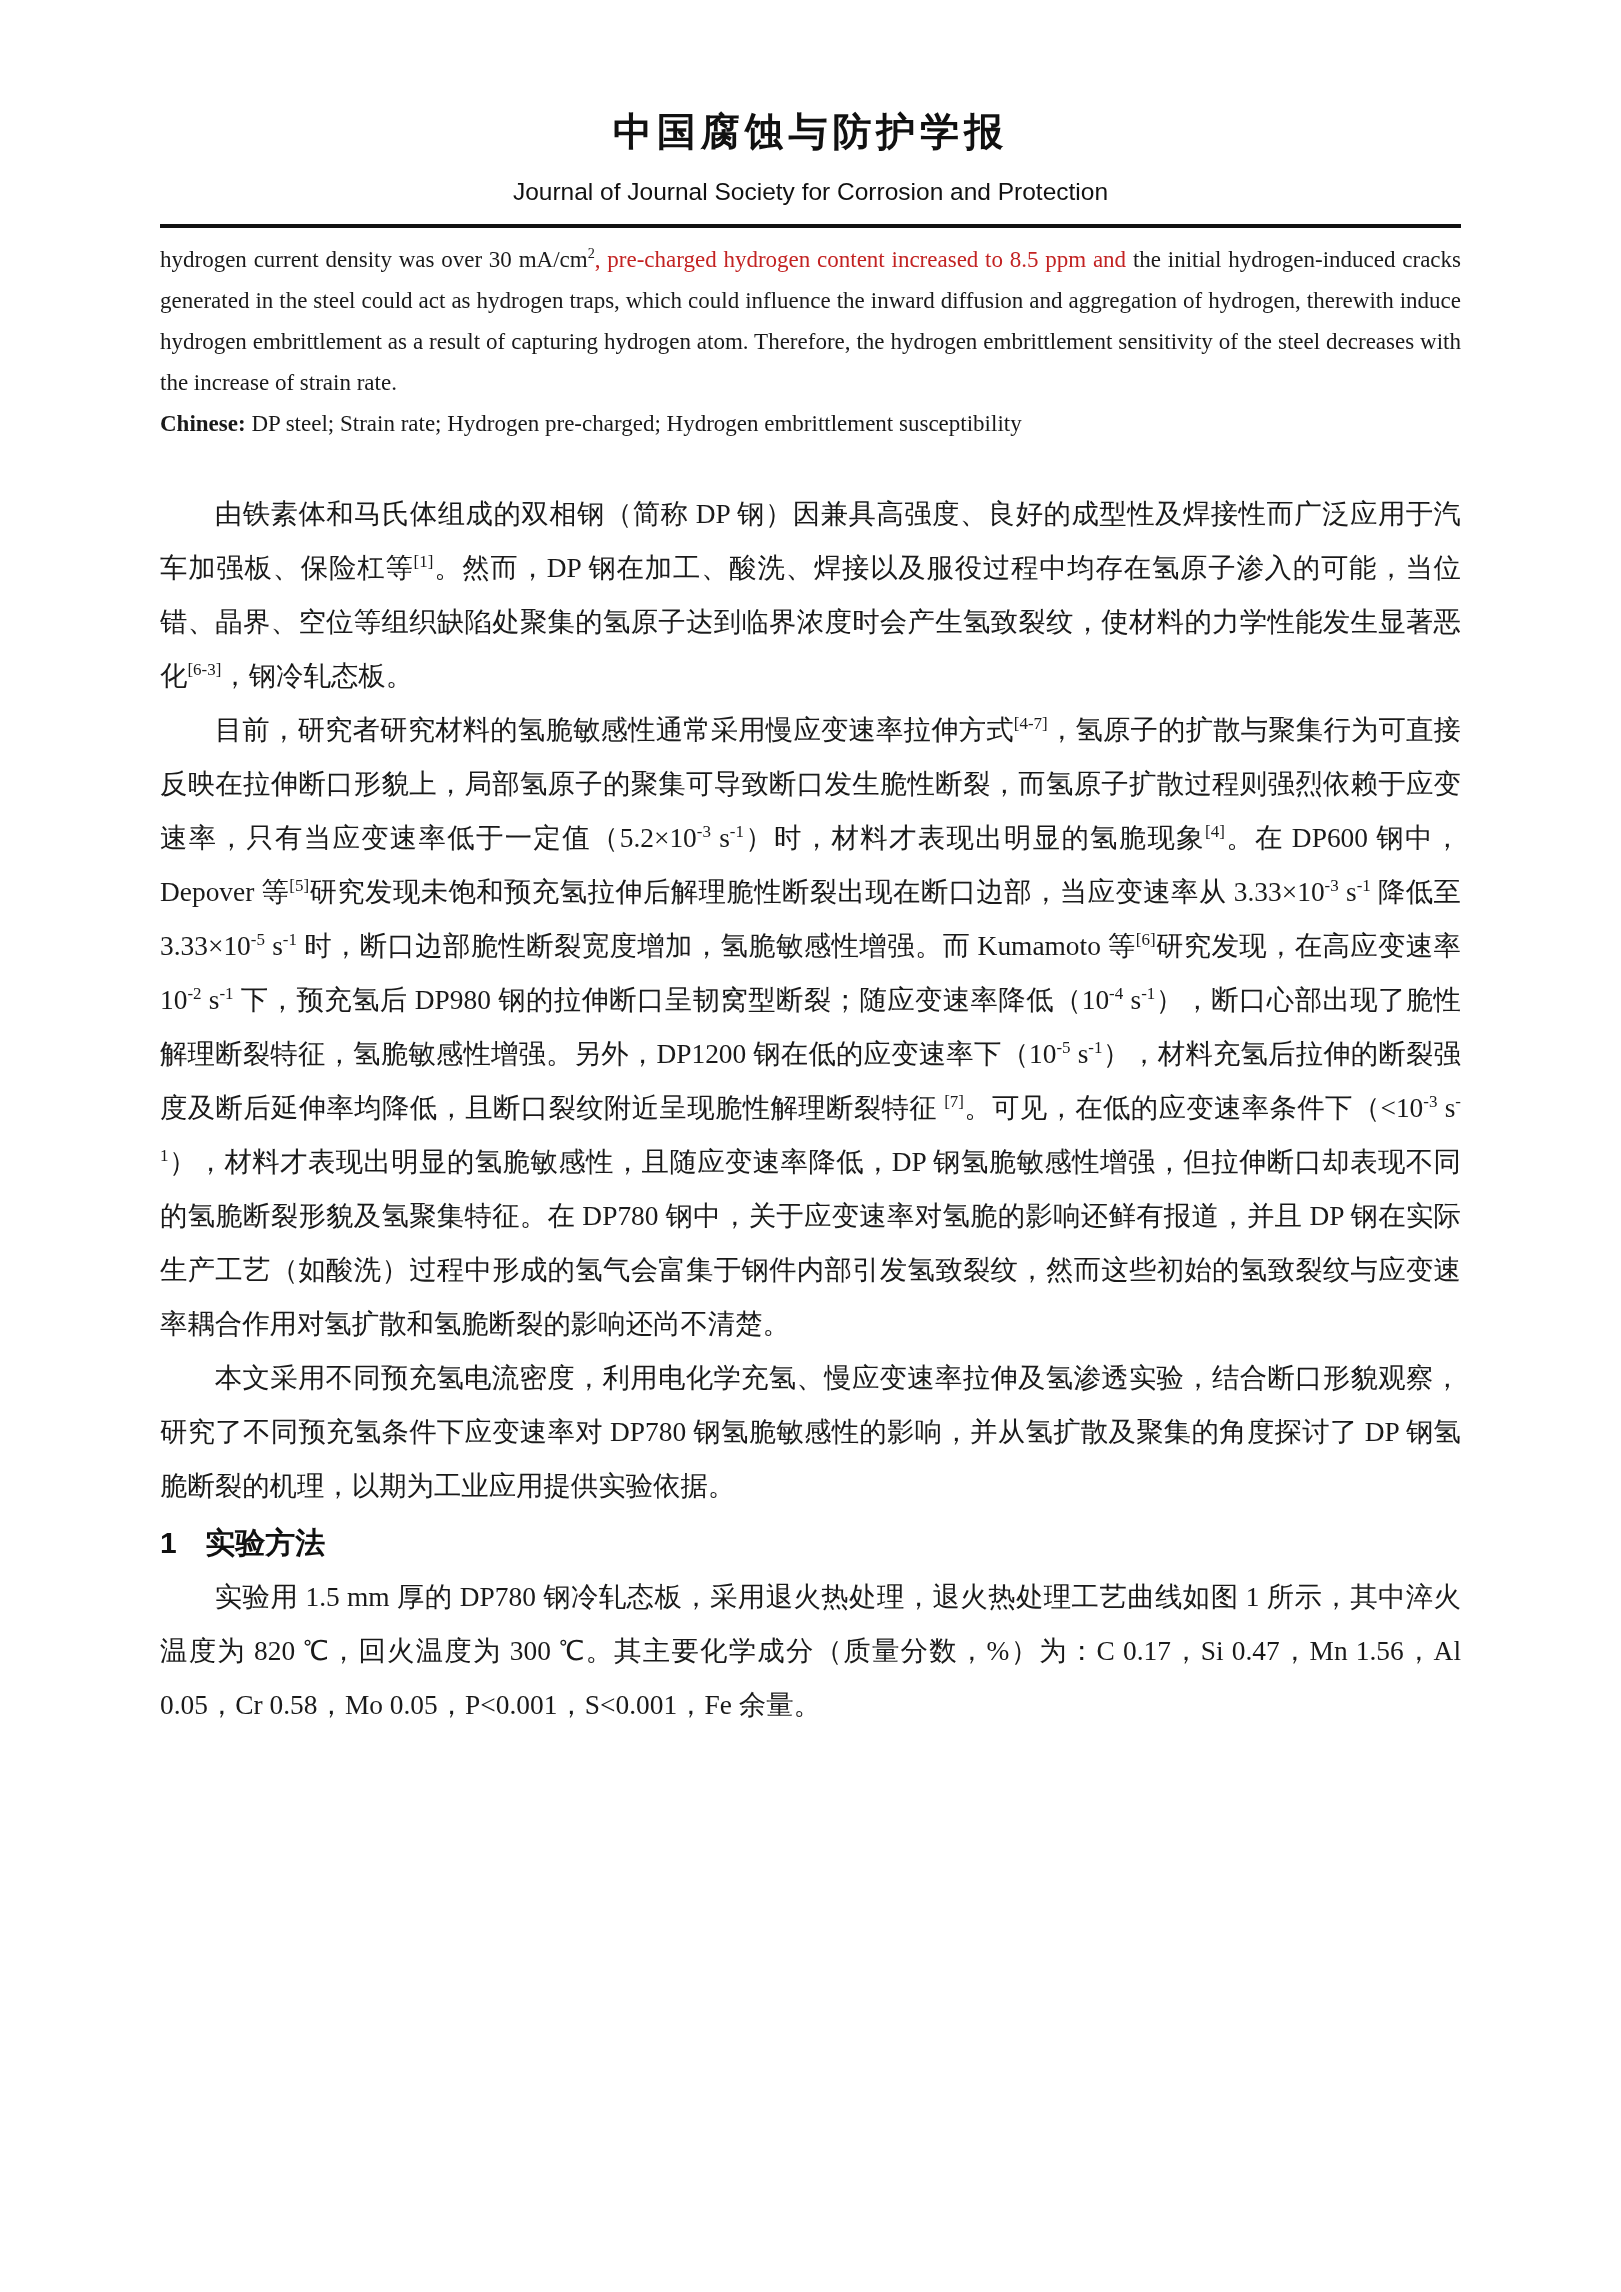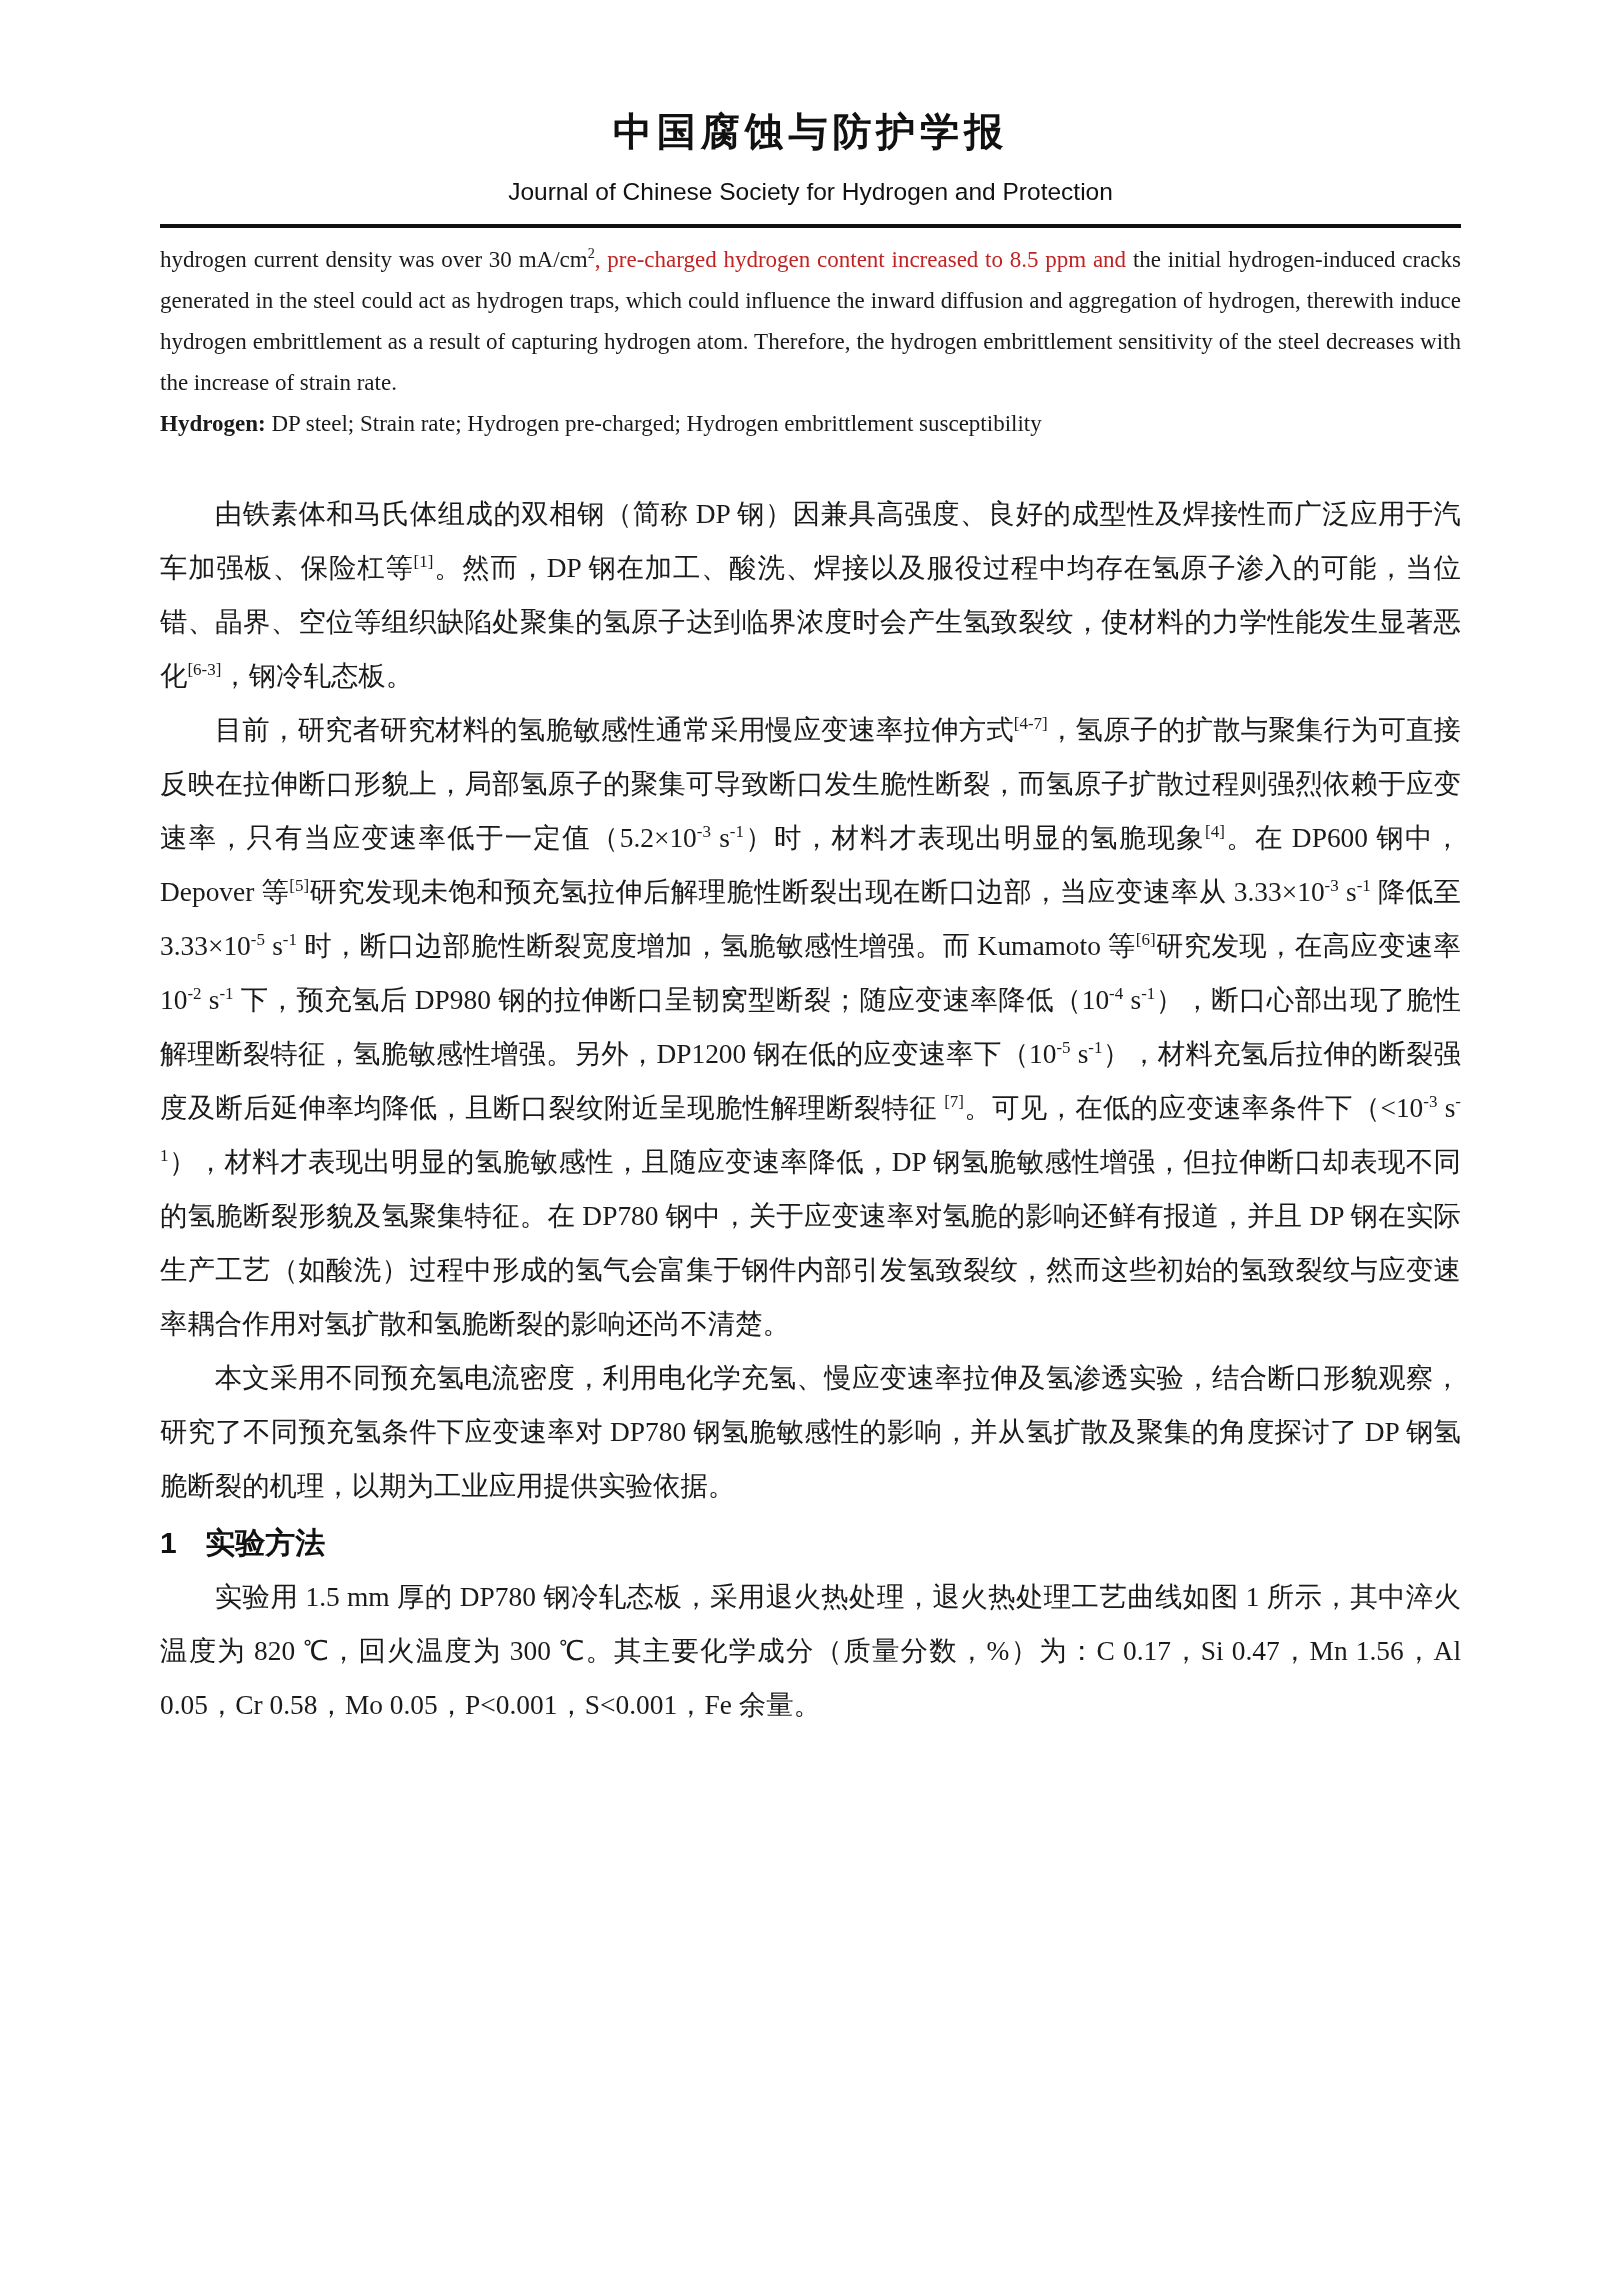--- a/index.html
+++ b/index.html
@@ -65,26 +65,26 @@
   sup { font-size: 0.62em; line-height: 0; }
   .red { color: var(--accent-red, #c32222); }
   .bold { font-weight: bold; }
 </style>
 </head>
 <body>
 
 <div class="page">
   <header class="masthead">
     <h1 class="title-zh">中国腐蚀与防护学报</h1>
-    <div class="title-en">Journal of Chinese Society for Hydrogen and Protection</div>
+    <div class="title-en">Journal of Journal Society for Corrosion and Protection</div>
     <div class="rule"></div>
   </header>
   <main class="content">
       <p class="en"><span>hydrogen current density was over 30 mA/cm</span><sup>2</sup><span class="red">, pre-charged hydrogen content increased to 8.5 ppm and</span><span> the initial hydrogen-induced cracks generated in the steel could act as hydrogen traps, which could influence the inward diffusion and aggregation of hydrogen, therewith induce hydrogen embrittlement as a result of capturing hydrogen atom. Therefore, the hydrogen embrittlement sensitivity of the steel decreases with the increase of strain rate.</span></p>
-      <p class="en keywords"><span class="bold">Hydrogen:</span><span> DP steel; Strain rate; Hydrogen pre-charged; Hydrogen embrittlement susceptibility</span></p>
+      <p class="en keywords"><span class="bold">Chinese:</span><span> DP steel; Strain rate; Hydrogen pre-charged; Hydrogen embrittlement susceptibility</span></p>
       <p class="zh"><span>由铁素体和马氏体组成的双相钢（简称 DP 钢）因兼具高强度、良好的成型性及焊接性而广泛应用于汽车加强板、保险杠等</span><sup>[1]</sup><span>。然而，DP 钢在加工、酸洗、焊接以及服役过程中均存在氢原子渗入的可能，当位错、晶界、空位等组织缺陷处聚集的氢原子达到临界浓度时会产生氢致裂纹，使材料的力学性能发生显著恶化</span><sup>[6-3]</sup><span>，钢冷轧态板。</span></p>
       <p class="zh"><span>目前，研究者研究材料的氢脆敏感性通常采用慢应变速率拉伸方式</span><sup>[4-7]</sup><span>，氢原子的扩散与聚集行为可直接反映在拉伸断口形貌上，局部氢原子的聚集可导致断口发生脆性断裂，而氢原子扩散过程则强烈依赖于应变速率，只有当应变速率低于一定值（5.2×10</span><sup>-3</sup><span> s</span><sup>-1</sup><span>）时，材料才表现出明显的氢脆现象</span><sup>[4]</sup><span>。在 DP600 钢中，Depover 等</span><sup>[5]</sup><span>研究发现未饱和预充氢拉伸后解理脆性断裂出现在断口边部，当应变速率从 3.33×10</span><sup>-3</sup><span> s</span><sup>-1</sup><span> 降低至 3.33×10</span><sup>-5</sup><span> s</span><sup>-1</sup><span> 时，断口边部脆性断裂宽度增加，氢脆敏感性增强。而 Kumamoto 等</span><sup>[6]</sup><span>研究发现，在高应变速率 10</span><sup>-2</sup><span> s</span><sup>-1</sup><span> 下，预充氢后 DP980 钢的拉伸断口呈韧窝型断裂；随应变速率降低（10</span><sup>-4</sup><span> s</span><sup>-1</sup><span>），断口心部出现了脆性解理断裂特征，氢脆敏感性增强。另外，DP1200 钢在低的应变速率下（10</span><sup>-5</sup><span> s</span><sup>-1</sup><span>），材料充氢后拉伸的断裂强度及断后延伸率均降低，且断口裂纹附近呈现脆性解理断裂特征 </span><sup>[7]</sup><span>。可见，在低的应变速率条件下（&lt;10</span><sup>-3</sup><span> s</span><sup>-1</sup><span>），材料才表现出明显的氢脆敏感性，且随应变速率降低，DP 钢氢脆敏感性增强，但拉伸断口却表现不同的氢脆断裂形貌及氢聚集特征。在 DP780 钢中，关于应变速率对氢脆的影响还鲜有报道，并且 DP 钢在实际生产工艺（如酸洗）过程中形成的氢气会富集于钢件内部引发氢致裂纹，然而这些初始的氢致裂纹与应变速率耦合作用对氢扩散和氢脆断裂的影响还尚不清楚。</span></p>
       <p class="zh"><span>本文采用不同预充氢电流密度，利用电化学充氢、慢应变速率拉伸及氢渗透实验，结合断口形貌观察，研究了不同预充氢条件下应变速率对 DP780 钢氢脆敏感性的影响，并从氢扩散及聚集的角度探讨了 DP 钢氢脆断裂的机理，以期为工业应用提供实验依据。</span></p>
       <h2 class="heading"><span>1</span><span class="gap">实验方法</span></h2>
       <p class="zh"><span>实验用 1.5 mm 厚的 DP780 钢冷轧态板，采用退火热处理，退火热处理工艺曲线如图 1 所示，其中淬火温度为 820 ℃，回火温度为 300 ℃。其主要化学成分（质量分数，%）为：C 0.17，Si 0.47，Mn 1.56，Al 0.05，Cr 0.58，Mo 0.05，P&lt;0.001，S&lt;0.001，Fe 余量。</span></p>
     </main>
 </div>
 
 
 </body></html>

